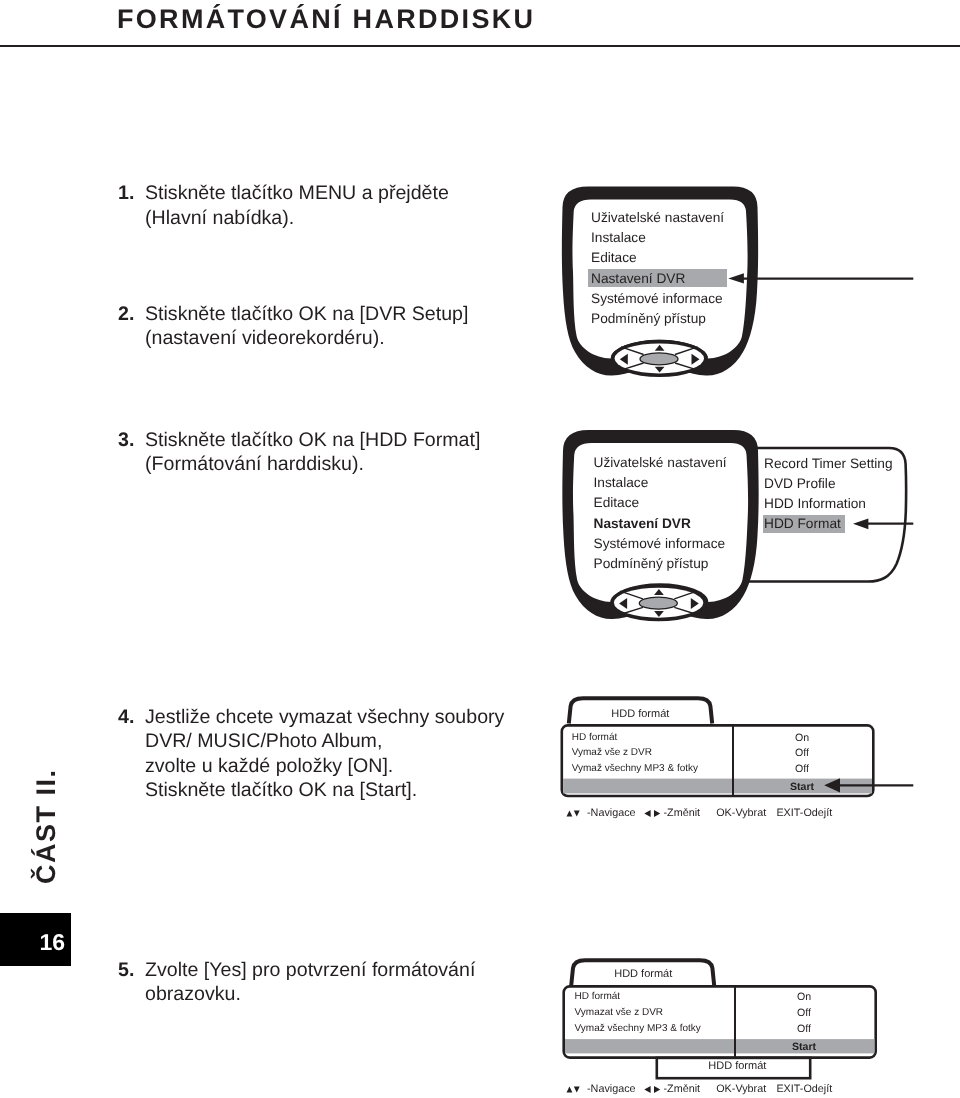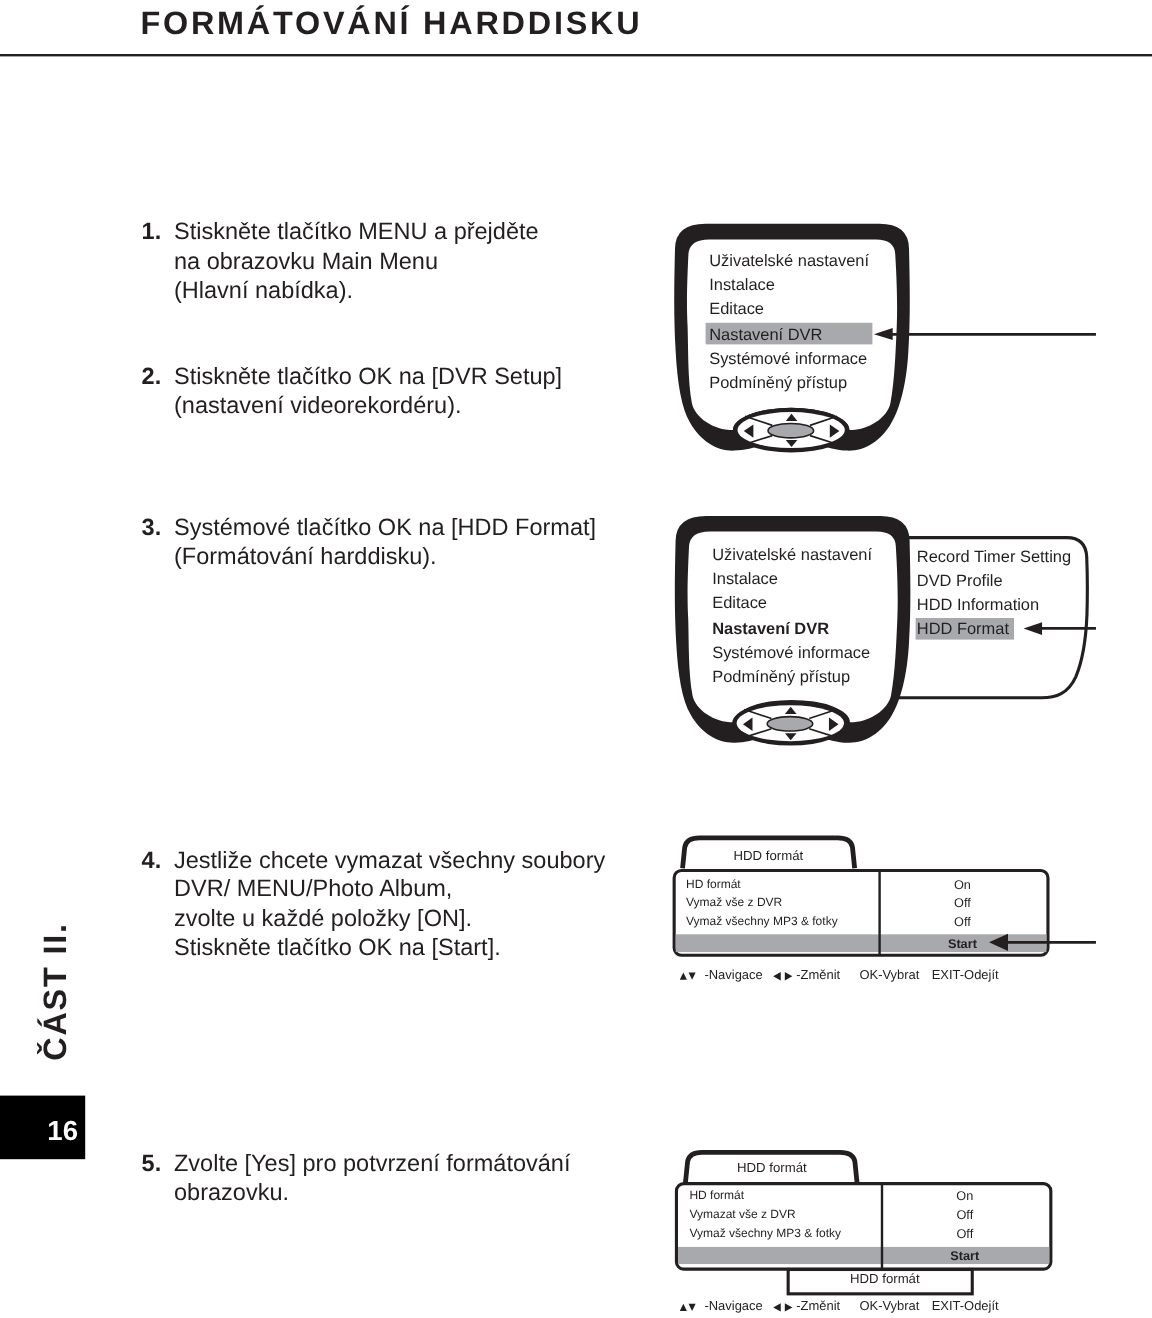--- a/index.html
+++ b/index.html
@@ -38,46 +38,45 @@
 
 <div class="page">
 
   <div class="abs hdr-title">FORMÁTOVÁNÍ HARDDISKU</div>
   <div class="abs hdr-rule"></div>
 
   <div class="abs step" style="left:118px;top:181.4px;">
     <span class="n">1.</span>
     <div class="body">
       <div>Stiskněte tlačítko MENU a přejděte</div>
-      <div>na obrazovku Main Menu</div>
       <div>(Hlavní nabídka).</div>
     </div>
   </div>
 
   <div class="abs step" style="left:118px;top:301.7px;">
     <span class="n">2.</span>
     <div class="body">
       <div>Stiskněte tlačítko OK na [DVR Setup]</div>
       <div>(nastavení videorekordéru).</div>
     </div>
   </div>
 
   <div class="abs step" style="left:118px;top:427.9px;">
     <span class="n">3.</span>
     <div class="body">
-      <div>Systémové tlačítko OK na [HDD Format]</div>
+      <div>Stiskněte tlačítko OK na [HDD Format]</div>
       <div>(Formátování harddisku).</div>
     </div>
   </div>
 
   <div class="abs step" style="left:118px;top:705.1px;">
     <span class="n">4.</span>
     <div class="body">
       <div>Jestliže chcete vymazat všechny soubory</div>
-      <div>DVR/ MENU/Photo Album,</div>
+      <div>DVR/ MUSIC/Photo Album,</div>
       <div>zvolte u každé položky [ON].</div>
       <div>Stiskněte tlačítko OK na [Start].</div>
     </div>
   </div>
 
   <div class="abs step" style="left:118px;top:957.8px;">
     <span class="n">5.</span>
     <div class="body">
       <div>Zvolte [Yes] pro potvrzení formátování</div>
       <div>obrazovku.</div>

